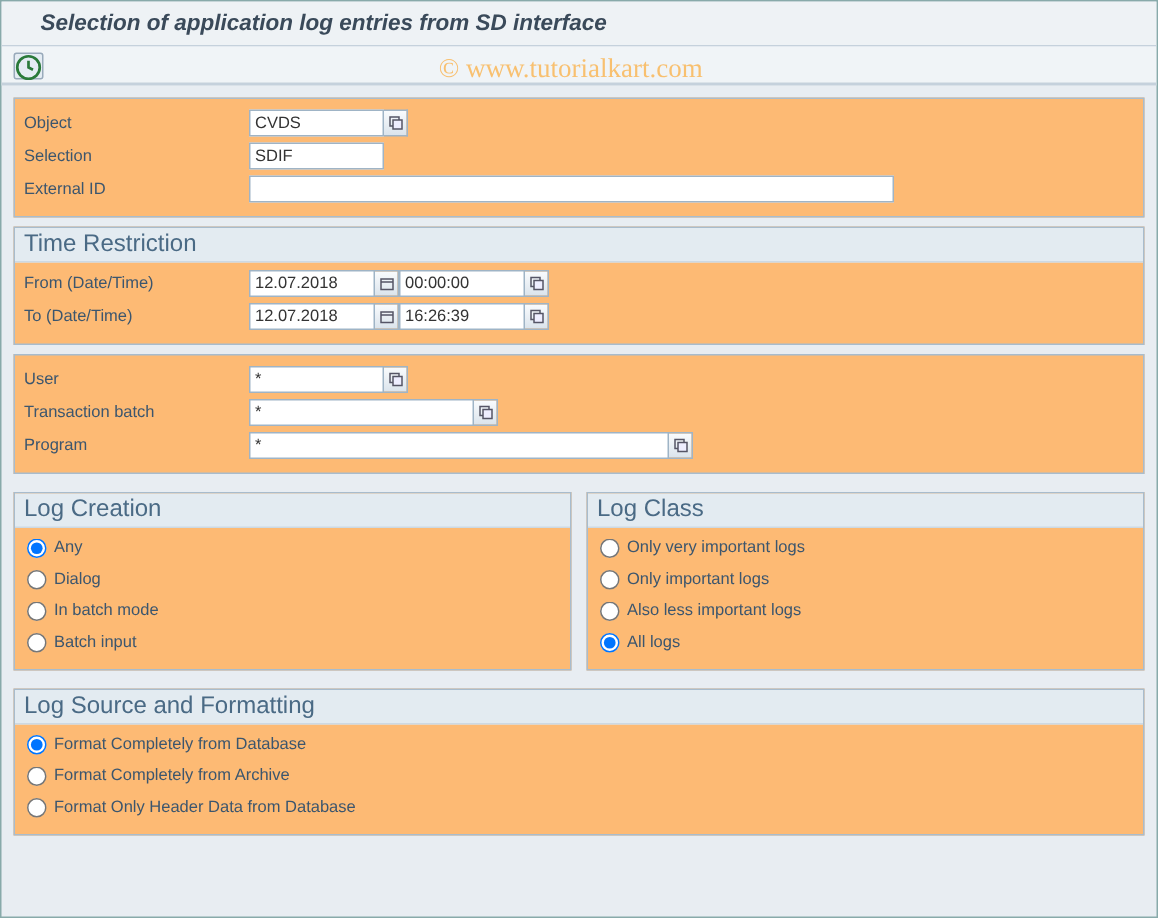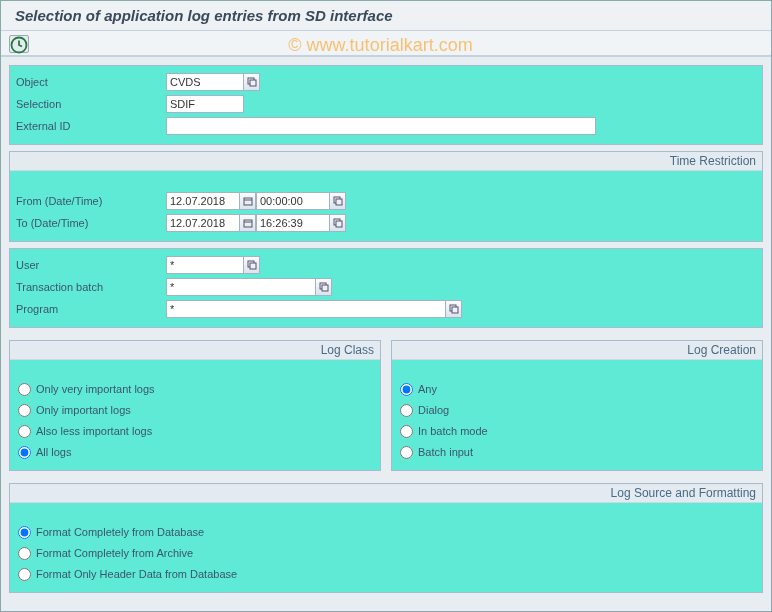--- a/index.html
+++ b/index.html
@@ -11,21 +11,21 @@
     background: #e8edf2;
     color: #333;
     width: 772px;
     height: 612px;
     overflow: hidden;
     position: relative;
     border: 1px solid #8aa;
   }
   .titlebar {
     background: #eef2f5;
-    padding: 6px 14px;
+    padding: 6px 26px;
     font-weight: bold;
     font-style: italic;
     font-size: 15px;
     color: #3a4a5a;
     border-bottom: 1px solid #c5d1dc;
   }
   .toolbar {
     background: #f0f4f7;
     padding: 4px 8px;
     border-bottom: 2px solid #c5d1dc;
@@ -41,45 +41,44 @@
     text-align: center;
     line-height: 16px;
     cursor: pointer;
     color:#1a6b2e;
     font-size:12px;
   }
   .content { padding: 2px 8px 8px 8px; }
   .group {
     border: 1px solid #a8bccd;
     margin: 6px 0;
-    background: #5eead4;
+    background: #fdba74;
     padding: 4px 6px 6px 6px;
     position: relative;
   }
   .group-title {
     color: #4a6a85;
-    font-size: 12px;
-    margin: -4px -6px 20px -6px;
+    font-size: 16px;
+    margin: -4px -6px 4px -6px;
     padding: 2px 6px;
     border-bottom: 1px solid #cdd9e3;
     background:#e3ebf1;
-    text-align:right;
   }
   .row { display:flex; align-items:center; margin:2px 0; height:20px; }
   .lbl { width:150px; color:#3c566e; font-size:11px; }
   input[type="text"] {
     height: 18px;
     border:1px solid #9fb4c6;
     background:#fff;
     font-size:11px;
     padding:1px 3px;
     color:#333;
   }
-  .w-small { width: 78px; }
-  .w-smaller { width: 74px; }
+  .w-small { width: 90px; }
+  .w-smaller { width: 84px; }
   .w-long { width: 430px; }
   .f4 {
     display:inline-flex;
     align-items:center;
     justify-content:center;
     width:16px;height:18px;
     border:1px solid #9fb4c6;
     border-left:none;
     background:linear-gradient(#f9fbfd,#dbe4ec);
     color:#556;
@@ -90,21 +89,21 @@
   .two-col .group { flex:1; min-height:110px; }
   .radio-row { display:flex; align-items:center; margin:3px 0; height:18px; color:#3c566e;}
   .radio-row input { margin:0 5px 0 2px; }
   .watermark {
     position:absolute;
     top:34px; left:0; right:11px;
     text-align:center;
     font-size:18px;
     color:rgba(255,150,0,0.55);
     pointer-events:none;
-    font-family:Liberation Sans, sans-serif;
+    font-family:Liberation Serif, serif;
   }
 </style>
 </head>
 <body>
 
 <div class="titlebar">Selection of application log entries from SD interface</div>
 
 <div class="toolbar">
   <span class="toolbar-btn">
     <svg viewBox="0 0 12 12">
@@ -205,55 +204,55 @@
           <svg viewBox="0 0 10 10">
             <rect x="1" y="1" width="6" height="6" fill="none" stroke="#556"></rect>
             <rect x="3" y="3" width="6" height="6" fill="#eef" stroke="#556"></rect>
           </svg>
         </span>
     </div>
   </div>
 
   <div class="two-col">
     <div class="group">
+      <div class="group-title">Log Creation</div>
+      <div class="radio-row">
+          <input type="radio" name="lr" checked="" style="">
+          <span>Any</span>
+        </div>
+      <div class="radio-row">
+          <input type="radio" name="lr" style="">
+          <span>Dialog</span>
+        </div>
+      <div class="radio-row">
+          <input type="radio" name="lr" style="">
+          <span>In batch mode</span>
+        </div>
+      <div class="radio-row">
+          <input type="radio" name="lr" style="">
+          <span>Batch input</span>
+        </div>
+    </div>
+    <div class="group">
       <div class="group-title">Log Class</div>
       <div class="radio-row">
           <input type="radio" name="lc" style="">
           <span>Only very important logs</span>
         </div>
       <div class="radio-row">
           <input type="radio" name="lc" style="">
           <span>Only important logs</span>
         </div>
       <div class="radio-row">
           <input type="radio" name="lc" style="">
           <span>Also less important logs</span>
         </div>
       <div class="radio-row">
           <input type="radio" name="lc" checked="" style="">
           <span>All logs</span>
-        </div>
-    </div>
-    <div class="group">
-      <div class="group-title">Log Creation</div>
-      <div class="radio-row">
-          <input type="radio" name="lr" checked="" style="">
-          <span>Any</span>
-        </div>
-      <div class="radio-row">
-          <input type="radio" name="lr" style="">
-          <span>Dialog</span>
-        </div>
-      <div class="radio-row">
-          <input type="radio" name="lr" style="">
-          <span>In batch mode</span>
-        </div>
-      <div class="radio-row">
-          <input type="radio" name="lr" style="">
-          <span>Batch input</span>
         </div>
     </div>
   </div>
 
   <div class="group">
     <div class="group-title">Log Source and Formatting</div>
     <div class="radio-row">
         <input type="radio" name="ls" checked="" style="">
         <span>Format Completely from Database</span>
       </div>

